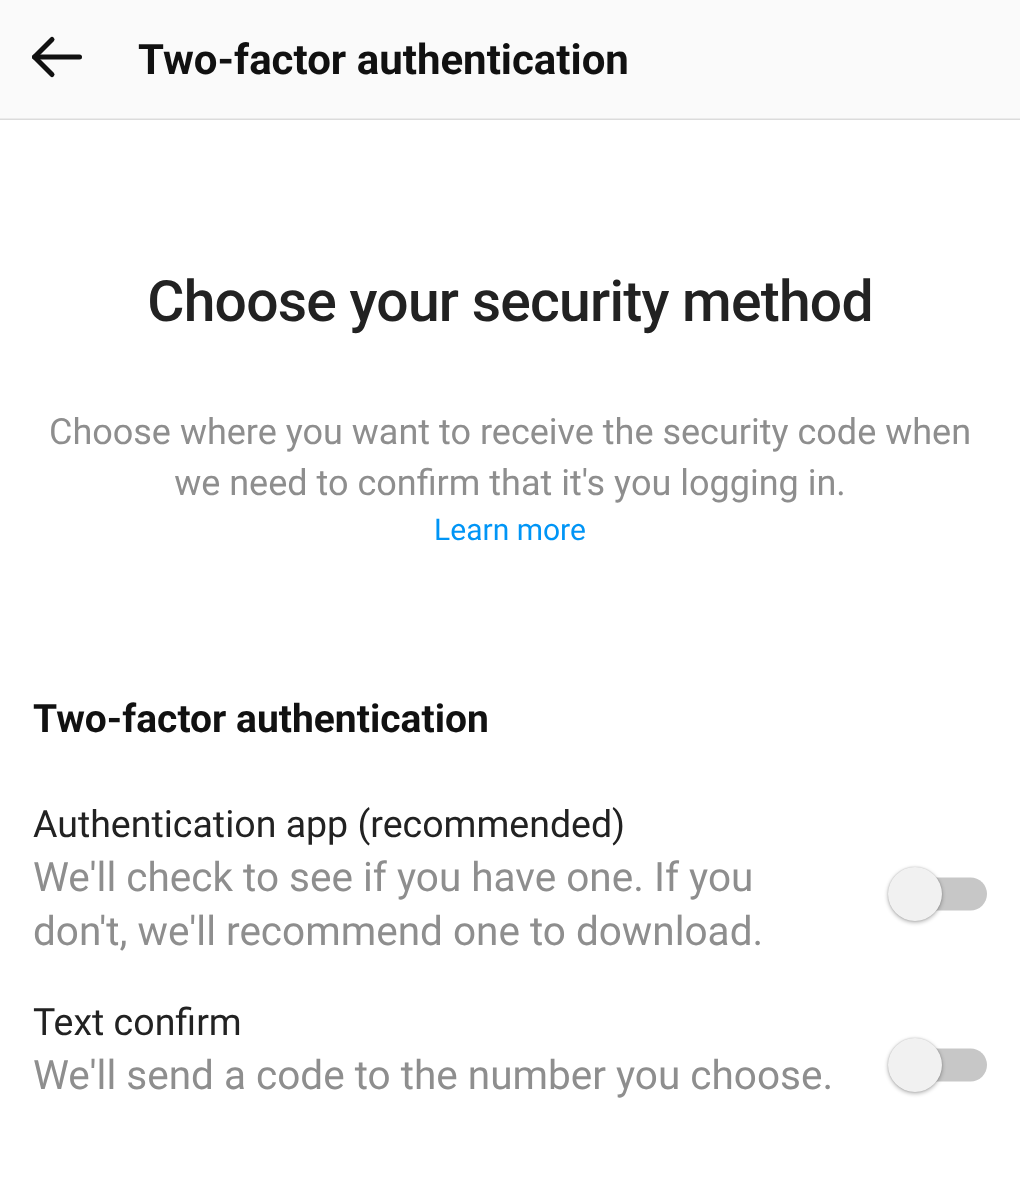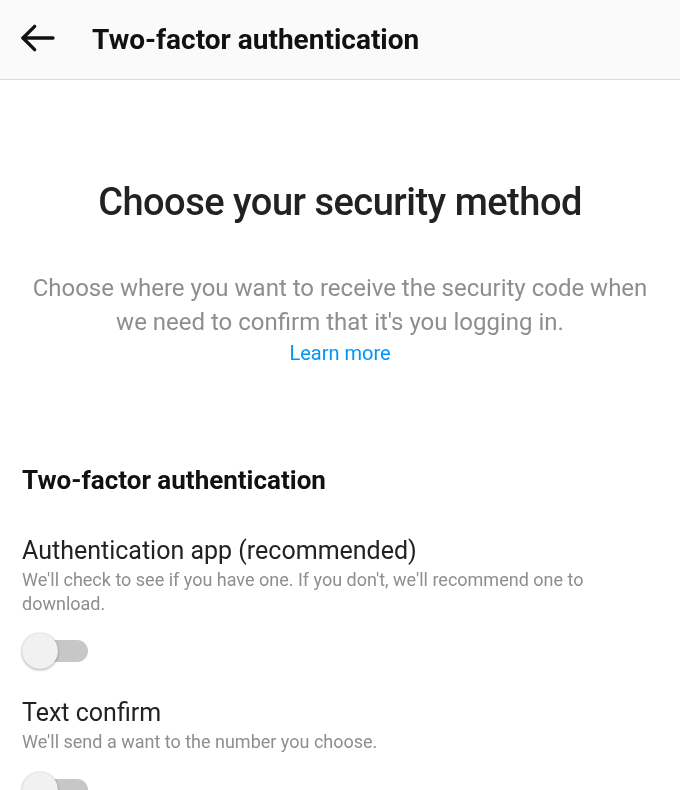--- a/index.html
+++ b/index.html
@@ -63,37 +63,36 @@
     margin-top: 100px;
   }
   .section-title {
     font-size: 26px;
     font-weight: 700;
     color: #111;
     margin-bottom: 40px;
   }
   .option {
     display: flex;
-    align-items: flex-start;
+    align-items: center;
     justify-content: space-between;
     margin-bottom: 28px;
-    flex-direction: column;
   }
   .option-text {
     flex: 1;
     padding-right: 24px;
   }
   .option-title {
     font-size: 25px;
     font-weight: 400;
     color: #222;
     line-height: 1.25;
   }
   .option-desc {
-    font-size: 18px;
+    font-size: 27px;
     color: #8e8e8e;
     line-height: 1.3;
     margin-top: 2px;
   }
   .toggle {
     position: relative;
     width: 66px;
     height: 36px;
     flex-shrink: 0;
     margin-top: 18px;
@@ -150,20 +149,20 @@
     </div>
     <div class="toggle">
       <div class="toggle-track"></div>
       <div class="toggle-thumb"></div>
     </div>
   </div>
 
   <div class="option">
     <div class="option-text">
       <div class="option-title">Text confirm</div>
-      <div class="option-desc">We'll send a want to the number you choose.</div>
+      <div class="option-desc">We'll send a code to the number you choose.</div>
     </div>
     <div class="toggle">
       <div class="toggle-track"></div>
       <div class="toggle-thumb"></div>
     </div>
   </div>
 </div>
 
 </body></html>

